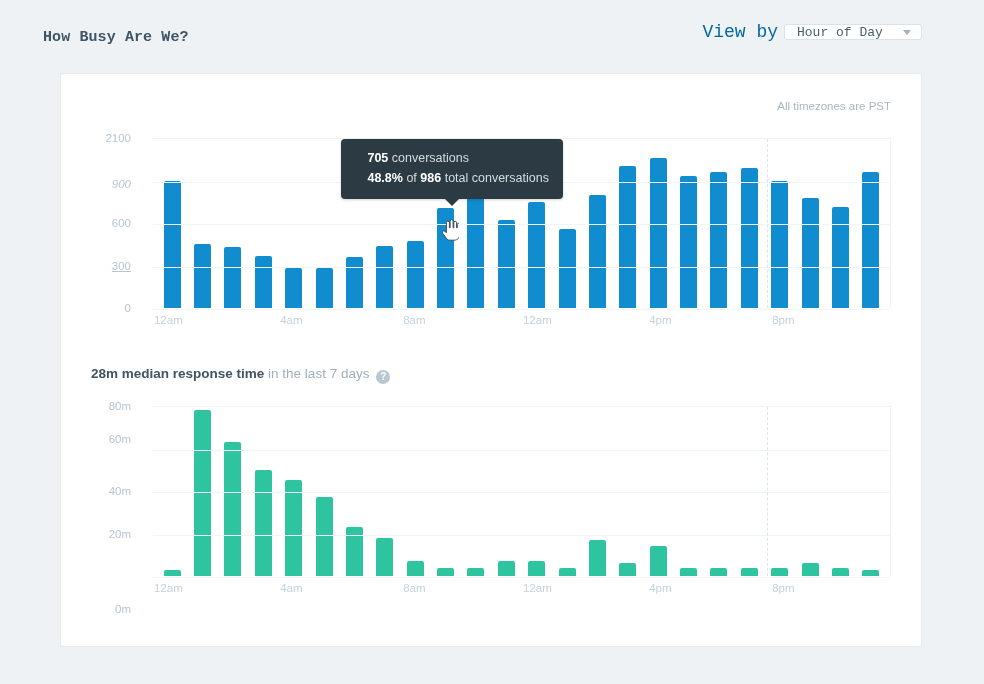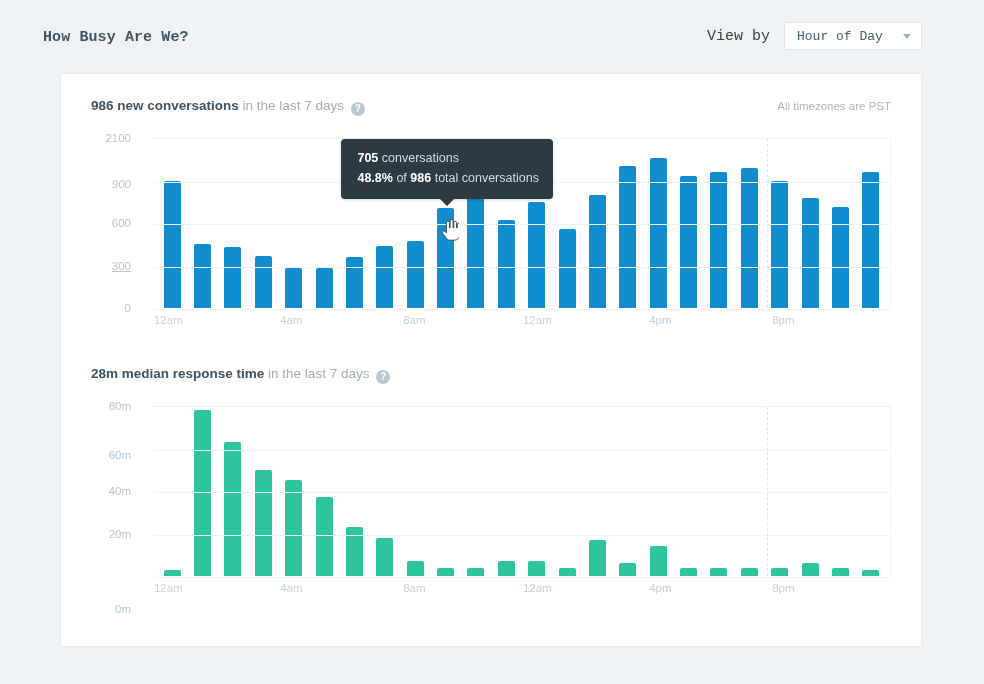--- a/index.html
+++ b/index.html
@@ -42,29 +42,29 @@
 
   .viewby-wrap {
     position: absolute;
     right: 0;
     top: 0;
     display: flex;
     align-items: center;
   }
 
   .viewby-label {
-    font-size: 15px;
-    color: #404040;
-    margin-right: 14px;
+    font-size: 18px;
+    color: #0369a1;
+    margin-right: 6px;
   }
 
   .viewby-select {
     position: relative;
     width: 138px;
-    height: 28px;
+    height: 16px;
     background: #ffffff;
     border: 1px solid #dbe3e8;
     border-radius: 3px;
     display: flex;
     align-items: center;
     padding: 0 10px 0 12px;
     cursor: pointer;
   }
 
   .viewby-value {
@@ -223,21 +223,21 @@
     font-size: 11.5px;
     color: #c3d2dc;
     white-space: nowrap;
   }
 
   
   .tooltip {
     position: absolute;
     background: #2b3a43;
     border-radius: 4px;
-    padding: 10px 14px 11px 16px;
+    padding: 10px 14px 11px 26px;
     color: #d3dde2;
     font-size: 12.5px;
     line-height: 1.55;
     white-space: nowrap;
     z-index: 30;
     box-shadow: 0 1px 3px rgba(0,0,0,.18);
   }
   .tooltip b { color: #ffffff; font-weight: bold; }
 
   .tooltip .tip-arrow {
@@ -274,21 +274,20 @@
         <span class="viewby-value">Hour of Day</span>
         <span class="caret"></span>
       </div>
     </div>
   </div>
 
   <div class="card">
 
     <div class="chart-block first">
       <div class="chart-head">
-        <div class="chart-title"><b>986 new conversations</b> <span>in the last 7 days</span><span class="help-icon">?</span></div>
         <div class="tz-note">All timezones are PST</div>
       </div>
 
       <div class="plot-area">
         <div class="y-axis">
             <div class="y-tick" style="top: 0px;">2100</div>
             <div class="y-tick" style="top: 46px; font-style: italic;">900</div>
             <div class="y-tick" style="top: 85px;">600</div>
             <div class="y-tick" style="top: 127.5px; text-decoration: underline;">300</div>
             <div class="y-tick" style="top: 170px;">0</div>
@@ -396,21 +395,21 @@
     </div>
 
     <div class="chart-block second">
       <div class="chart-head">
         <div class="chart-title"><b>28m median response time</b> <span>in the last 7 days</span><span class="help-icon">?</span></div>
       </div>
 
       <div class="plot-area">
         <div class="y-axis">
             <div class="y-tick" style="top: 0px;">80m</div>
-            <div class="y-tick" style="top: 49px; padding-left: 28px;">60m</div>
+            <div class="y-tick" style="top: 33px; padding-left: 28px;">60m</div>
             <div class="y-tick" style="top: 85px;">40m</div>
             <div class="y-tick" style="top: 127.5px;">20m</div>
             <div class="y-tick" style="top: 170px; margin-top: 33px;">0m</div>
           </div>
         <div class="plot">
           <div class="bars">
               <div class="bar-slot">
                 <div class="bar green" style="height: 6.375px;"></div>
               </div>
               <div class="bar-slot">

